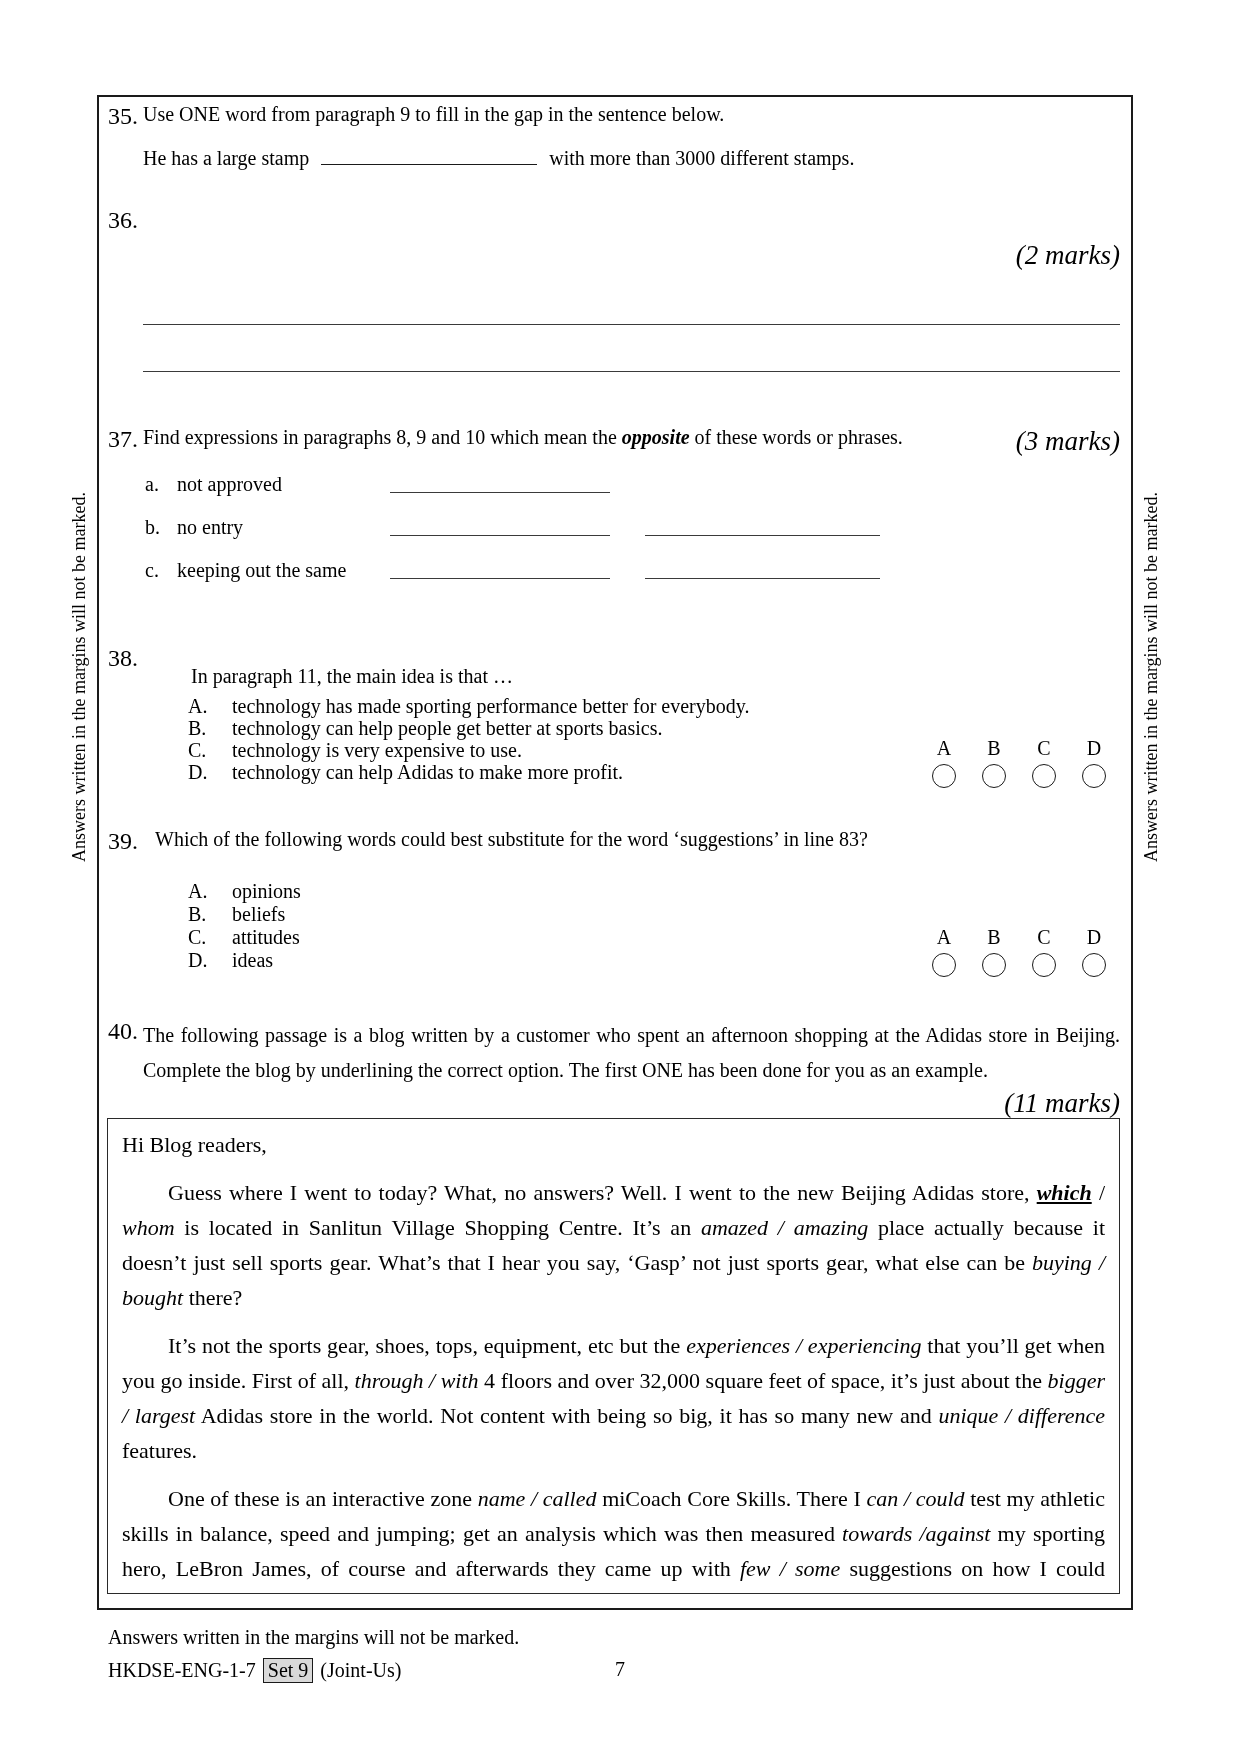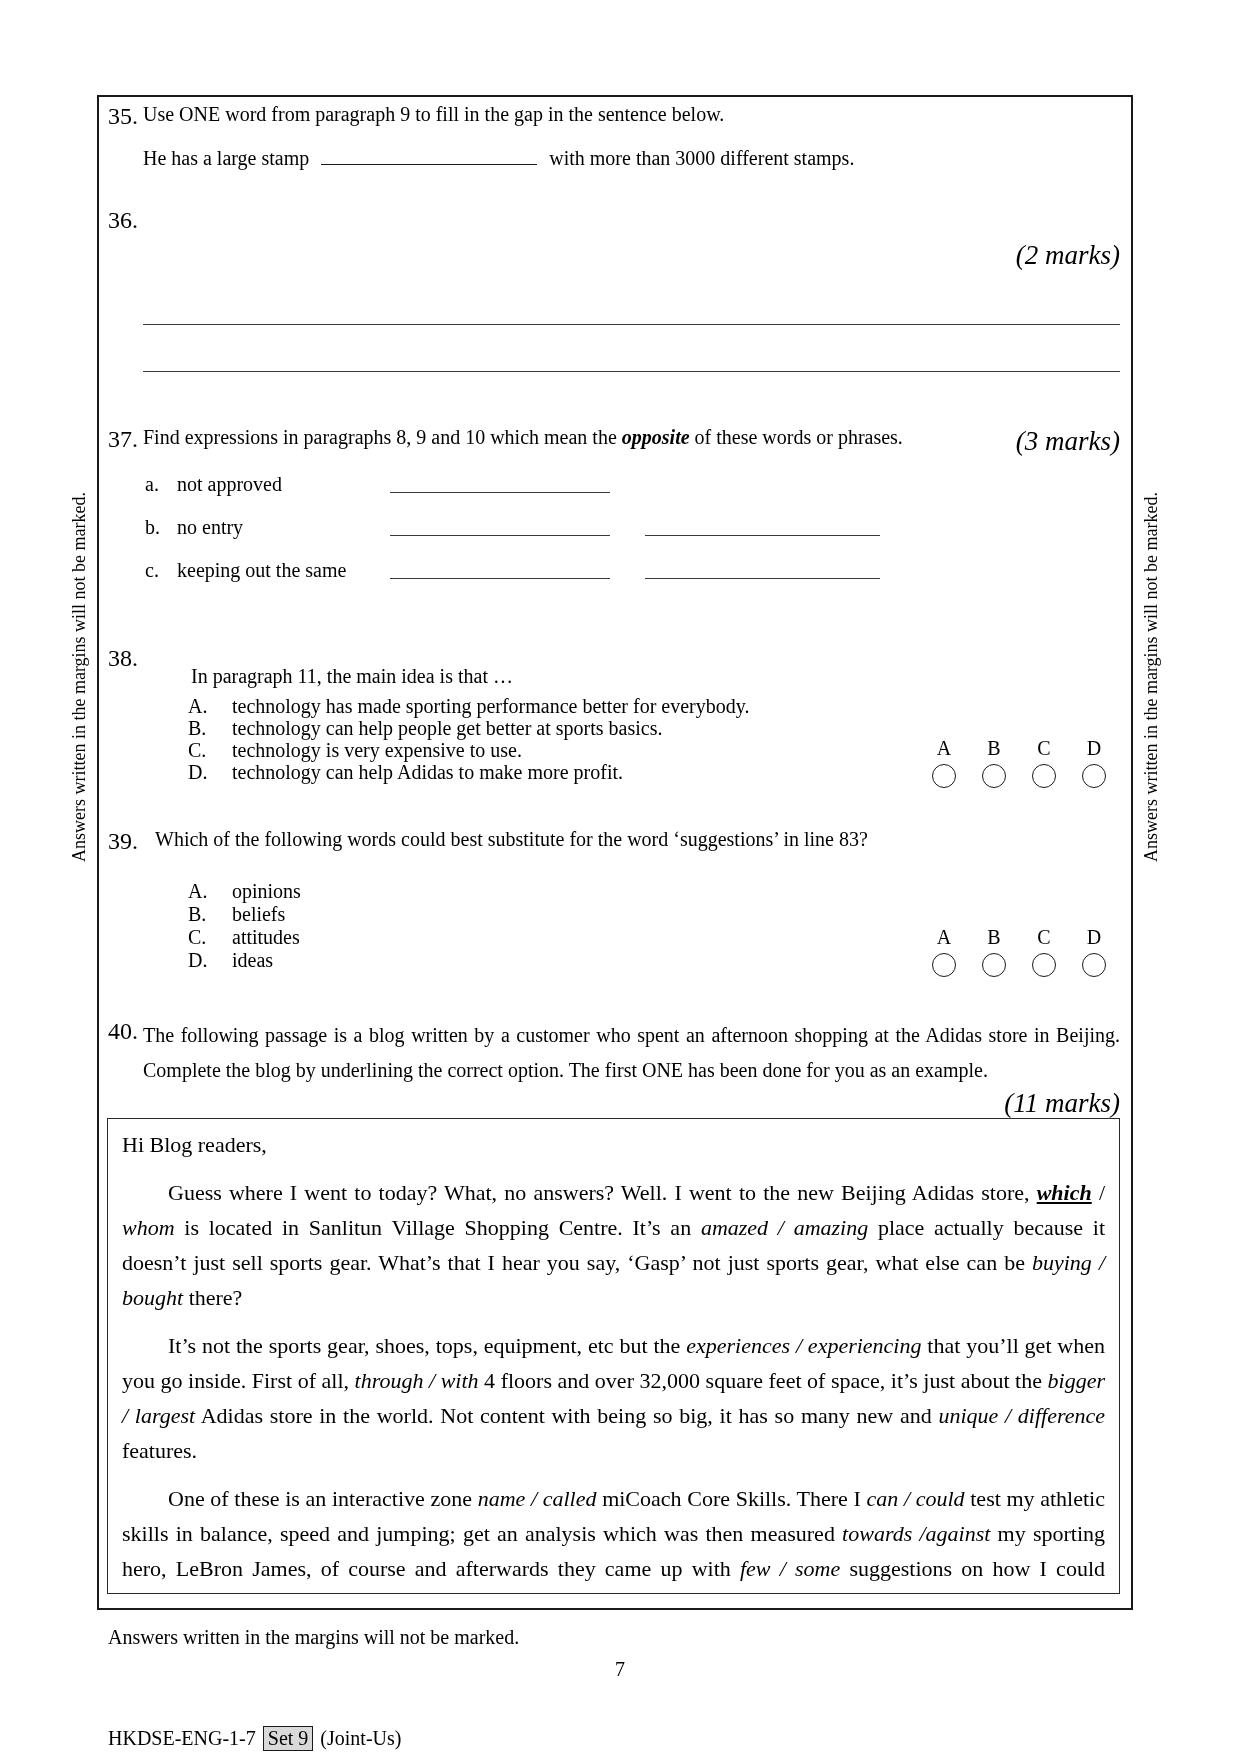--- a/index.html
+++ b/index.html
@@ -140,20 +140,20 @@
   <div class="abs blog-box">
     <p>Hi Blog readers,</p>
     <div>
         <p class="blog-par"><span class="seg-p">Guess where I went to today? What, no answers? Well. I went to the new Beijing Adidas store, </span><span class="seg-ex">which</span><span class="seg-p"> / </span><span class="seg-i">whom</span><span class="seg-p"> is located in Sanlitun Village Shopping Centre. It’s an </span><span class="seg-i">amazed / amazing</span><span class="seg-p"> place actually because it doesn’t just sell sports gear. What’s that I hear you say, ‘Gasp’ not just sports gear, what else can be </span><span class="seg-i">buying / bought</span><span class="seg-p"> there?</span></p>
         <p class="blog-par"><span class="seg-p">It’s not the sports gear, shoes, tops, equipment, etc but the </span><span class="seg-i">experiences / experiencing</span><span class="seg-p"> that you’ll get when you go inside. First of all, </span><span class="seg-i">through / with</span><span class="seg-p"> 4 floors and over 32,000 square feet of space, it’s just about the </span><span class="seg-i">bigger / largest</span><span class="seg-p"> Adidas store in the world. Not content with being so big, it has so many new and </span><span class="seg-i">unique / difference</span><span class="seg-p"> features.</span></p>
         <p class="blog-par"><span class="seg-p">One of these is an interactive zone </span><span class="seg-i">name / called</span><span class="seg-p"> miCoach Core Skills.  There I </span><span class="seg-i">can / could</span><span class="seg-p"> test my athletic skills in balance, speed and jumping; get an analysis which was then measured </span><span class="seg-i">towards /against</span><span class="seg-p"> my sporting hero, LeBron James, of course and afterwards they came up with </span><span class="seg-i">few / some</span><span class="seg-p"> suggestions on how I could improve my performances. I’m going to my local basketball court tomorrow to try some of them out and </span><span class="seg-i">watch / see</span><span class="seg-p"> if they work or not. Watch out NBA, here I come!!!!!!!!!!!</span></p>
       </div>
   </div>
 
   <div class="abs qtext" style="left:108px;top:1626px;">Answers written in the margins will not be marked.</div>
-  <div class="abs footer" style="left:108px;top:1726px;">
+  <div class="abs footer" style="left:108px;top:1658px;">
     <span>HKDSE-ENG-1-7</span>
     <span class="set-badge">Set 9</span>
     <span>(Joint-Us)</span>
   </div>
   <div class="abs footer" style="left:0;top:1658px;width:1240px;text-align:center;">7</div>
 
 </div>
 
 </body></html>

